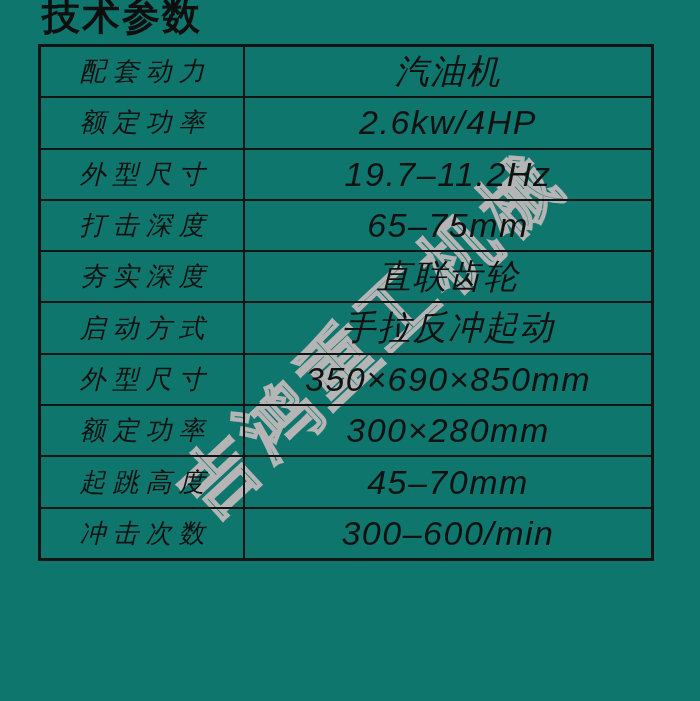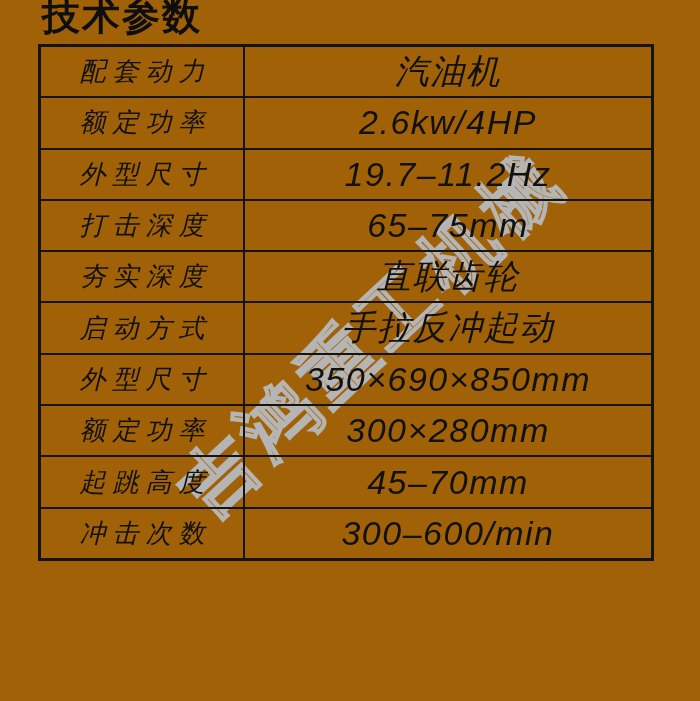--- a/index.html
+++ b/index.html
@@ -5,21 +5,21 @@
   html, body {
     margin: 0;
     padding: 0;
     background: #ffffff;
     font-family: "Liberation Sans", "DejaVu Sans", sans-serif;
   }
   .page {
     position: relative;
     width: 700px;
     height: 701px;
-    background: #a16207;
+    background: #0f766e;
     overflow: hidden;
   }
   .page-title {
     position: absolute;
     left: 42px;
     top: -9px;
     margin: 0;
     font-size: 38px;
     font-weight: bold;
     letter-spacing: 2px;

